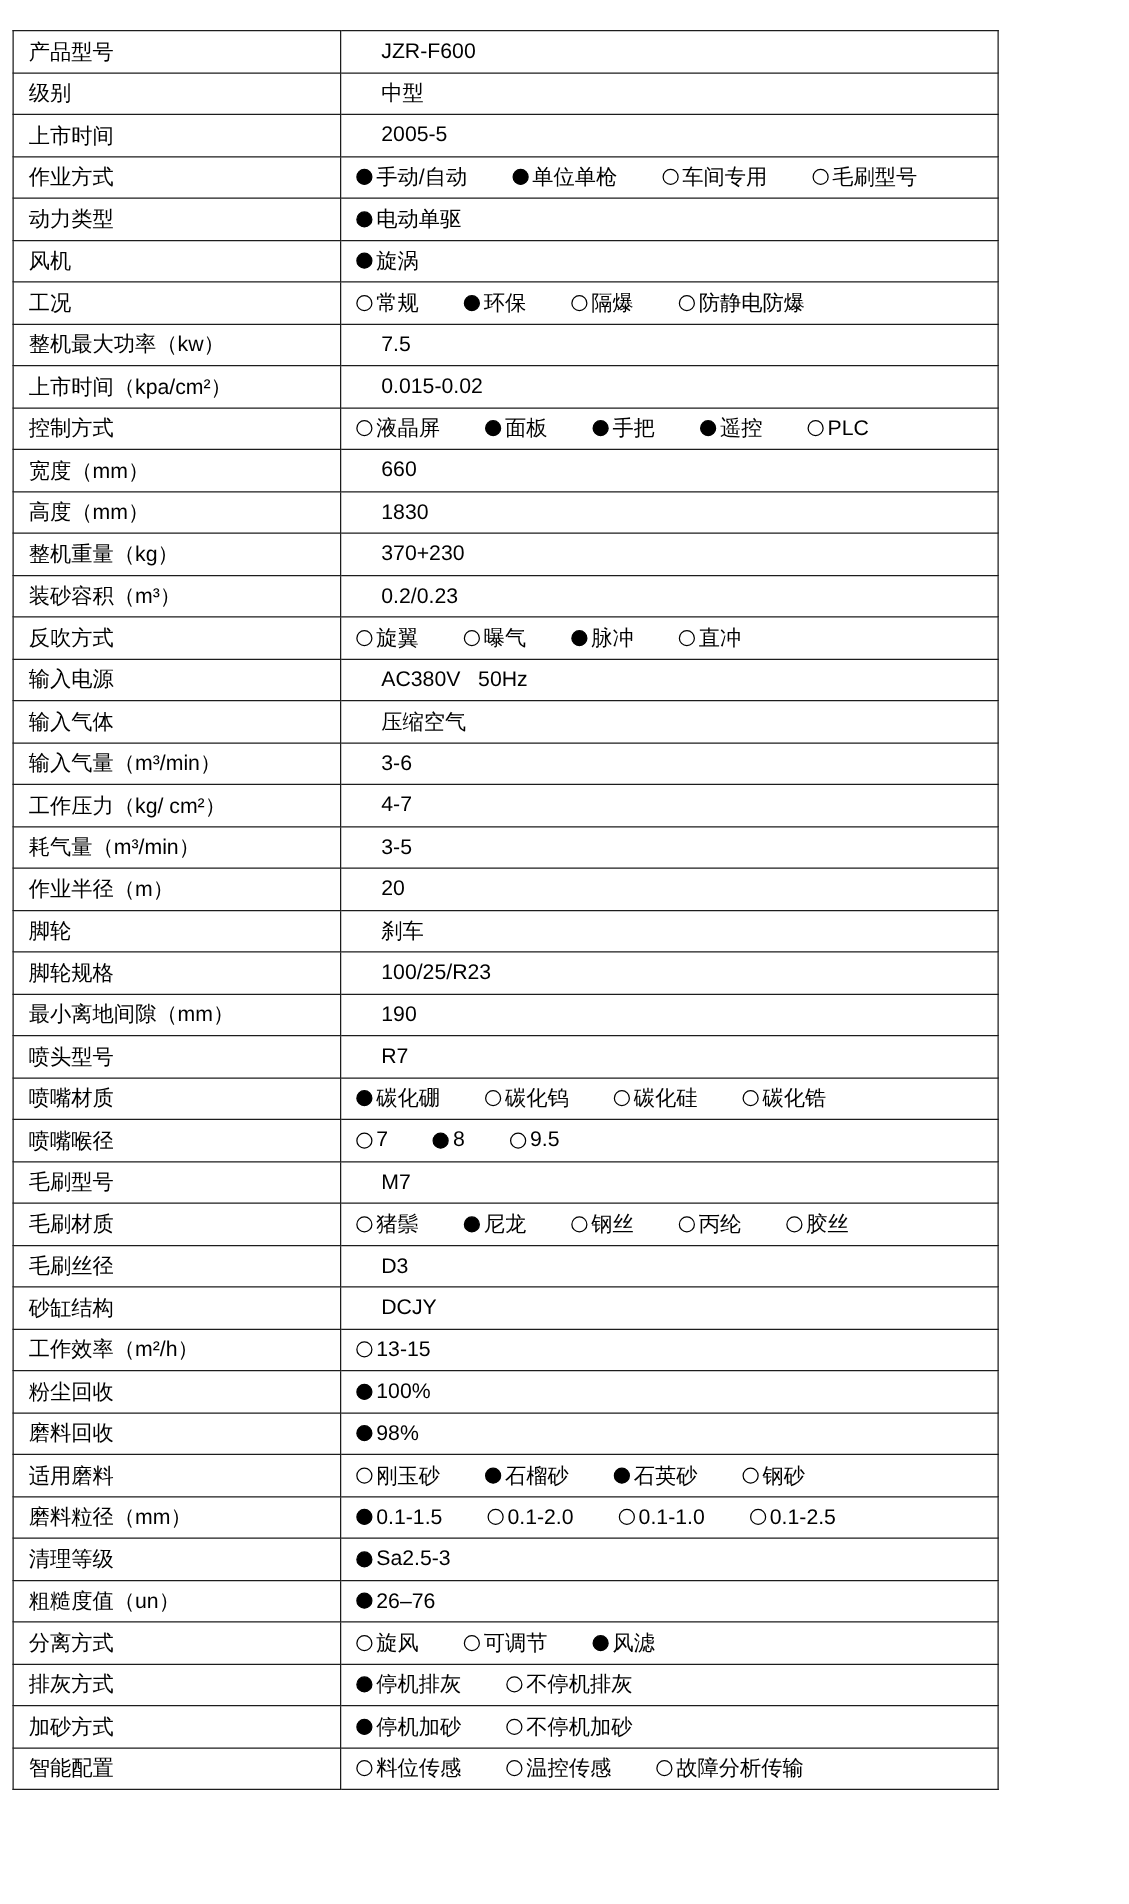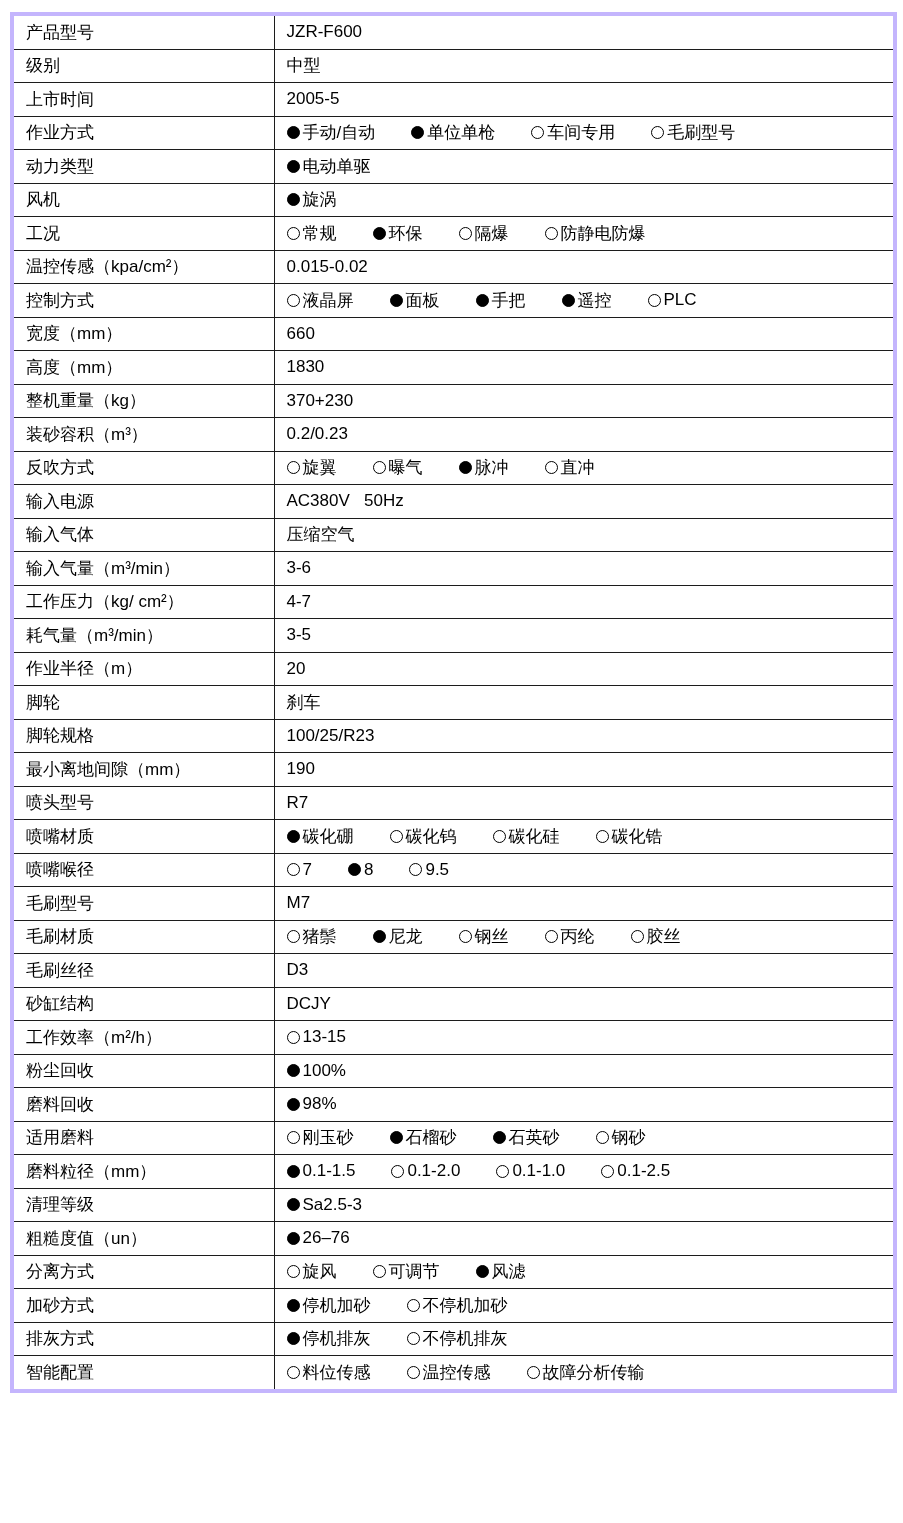--- a/index.html
+++ b/index.html
@@ -7,37 +7,37 @@
     width: 903px; height: 1523px;
     background: #ffffff;
     overflow: hidden;
   }
   body {
     font-family: "Liberation Sans", "DejaVu Sans", sans-serif;
     color: #000000;
   }
   .spec-table {
     position: absolute;
-    left: 10px; top: 12px;
-    width: 887px;
+    left: 10px; top: 24px;
+    width: 789px;
     border-collapse: collapse;
     table-layout: fixed;
-    border: 4px solid #c4b5fd;
+    border: 1px solid #c4b5fd;
   }
   .spec-table td {
     border: 1px solid #1c1c1c;
     height: 32.5px;
     font-size: 17px;
     vertical-align: middle;
     padding: 0 6px 0 12px;
     overflow: hidden;
   }
   .label-cell { padding-left: 12px; }
   .value-cell { padding-left: 11px; }
-  .value { white-space: pre; }
+  .value { white-space: pre; margin-left: 20px; }
   .options {
     display: flex;
     align-items: center;
     gap: 36px;
     flex-wrap: nowrap;
   }
   .option {
     display: inline-flex;
     align-items: center;
     white-space: nowrap;
@@ -136,21 +136,25 @@
               <span class="option-text">隔爆</span>
             </span>
             <span class="option">
               <span class="radio"></span>
               <span class="option-text">防静电防爆</span>
             </span>
           </div>
         </td>
       </tr>
       <tr>
-        <td class="label-cell">温控传感（kpa/cm²）</td>
+        <td class="label-cell">整机最大功率（kw）</td>
+        <td class="value-cell"><span class="value">7.5</span></td>
+      </tr>
+      <tr>
+        <td class="label-cell">上市时间（kpa/cm²）</td>
         <td class="value-cell"><span class="value">0.015-0.02</span></td>
       </tr>
       <tr>
         <td class="label-cell">控制方式</td>
         <td class="value-cell">
           <div class="options">
             <span class="option">
               <span class="radio"></span>
               <span class="option-text">液晶屏</span>
             </span>
@@ -447,45 +451,45 @@
               <span class="option-text">可调节</span>
             </span>
             <span class="option">
               <span class="radio filled"></span>
               <span class="option-text">风滤</span>
             </span>
           </div>
         </td>
       </tr>
       <tr>
+        <td class="label-cell">排灰方式</td>
+        <td class="value-cell">
+          <div class="options">
+            <span class="option">
+              <span class="radio filled"></span>
+              <span class="option-text">停机排灰</span>
+            </span>
+            <span class="option">
+              <span class="radio"></span>
+              <span class="option-text">不停机排灰</span>
+            </span>
+          </div>
+        </td>
+      </tr>
+      <tr>
         <td class="label-cell">加砂方式</td>
         <td class="value-cell">
           <div class="options">
             <span class="option">
               <span class="radio filled"></span>
               <span class="option-text">停机加砂</span>
             </span>
             <span class="option">
               <span class="radio"></span>
               <span class="option-text">不停机加砂</span>
-            </span>
-          </div>
-        </td>
-      </tr>
-      <tr>
-        <td class="label-cell">排灰方式</td>
-        <td class="value-cell">
-          <div class="options">
-            <span class="option">
-              <span class="radio filled"></span>
-              <span class="option-text">停机排灰</span>
-            </span>
-            <span class="option">
-              <span class="radio"></span>
-              <span class="option-text">不停机排灰</span>
             </span>
           </div>
         </td>
       </tr>
       <tr>
         <td class="label-cell">智能配置</td>
         <td class="value-cell">
           <div class="options">
             <span class="option">
               <span class="radio"></span>

